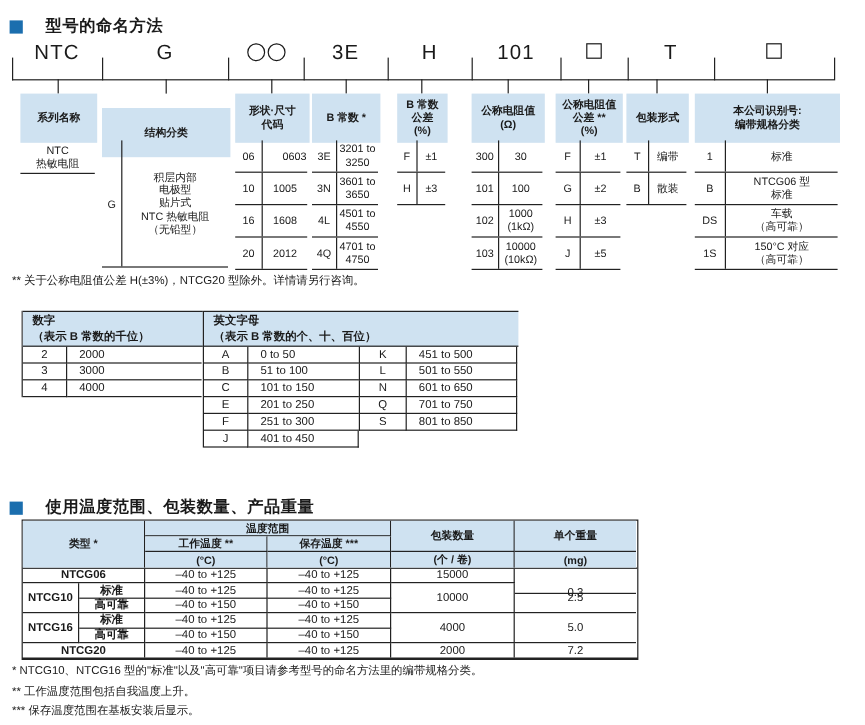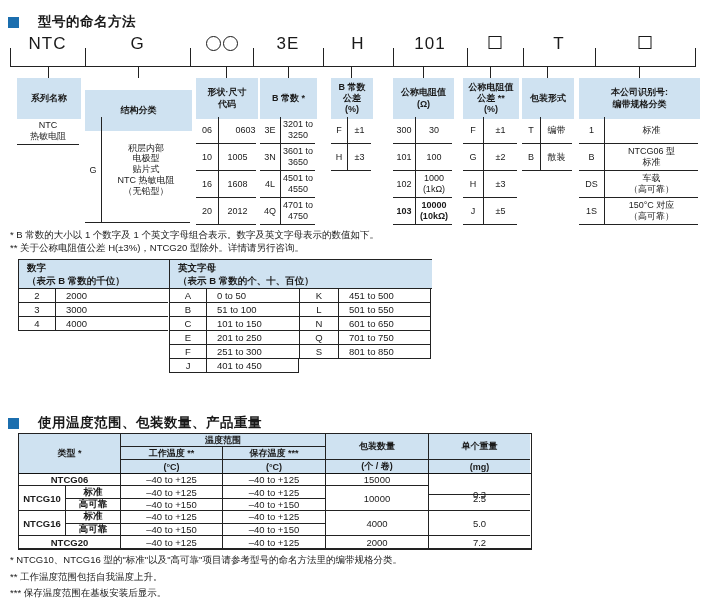--- a/index.html
+++ b/index.html
@@ -170,21 +170,21 @@
         </div>
         <div class="mini-row" style="min-height: 26px;">
           <div class="mini-code" style="width: 22px;">101</div>
           <div class="mini-val">100</div>
         </div>
         <div class="mini-row" style="min-height: 26px;">
           <div class="mini-code" style="width: 22px;">102</div>
           <div class="mini-val">1000
 (1kΩ)</div>
         </div>
-        <div class="mini-row" style="min-height: 26px; font-weight: bold;">
+        <div class="mini-row" style="min-height: 26px;">
           <div class="mini-code" style="width: 22px;">103</div>
           <div class="mini-val">10000
 (10kΩ)</div>
         </div>
       </div>
       <div class="hdr-box" style="left: 463px; top: 78px; width: 54px; height: 39px;">公称电阻值
 公差 **
 (%)</div>
       <div class="mini" style="left: 463px; top: 117px; width: 54px;">
         <div class="mini-row" style="min-height: 26px;">
@@ -234,21 +234,20 @@
         </div>
         <div class="mini-row" style="min-height: 26px;">
           <div class="mini-code" style="width: 25px;">1S</div>
           <div class="mini-val">150°C 对应
 （高可靠）</div>
         </div>
       </div>
     </div>
 
   <div class="footnotes" style="left:10px;top:229px;" id="notes1">
-      <p class="note-line">* B 常数的大小以 1 个数字及 1 个英文字母组合表示。数字及英文字母表示的数值如下。</p>
       <p class="note-line">** 关于公称电阻值公差 H(±3%)，NTCG20 型除外。详情请另行咨询。</p>
     </div>
 
   <div class="mid" style="left:18px;top:259px;" id="midTable">
       <div style="width: 150px; border-left: 1px solid rgb(34, 34, 34);">
         <div class="sub-hdr">数字
 （表示 B 常数的千位）</div>
         <div class="m-row">
           <div class="m-cell m-code" style="width: 37px;">2</div>
           <div class="m-cell m-val" style="width: 112px;">2000</div>

